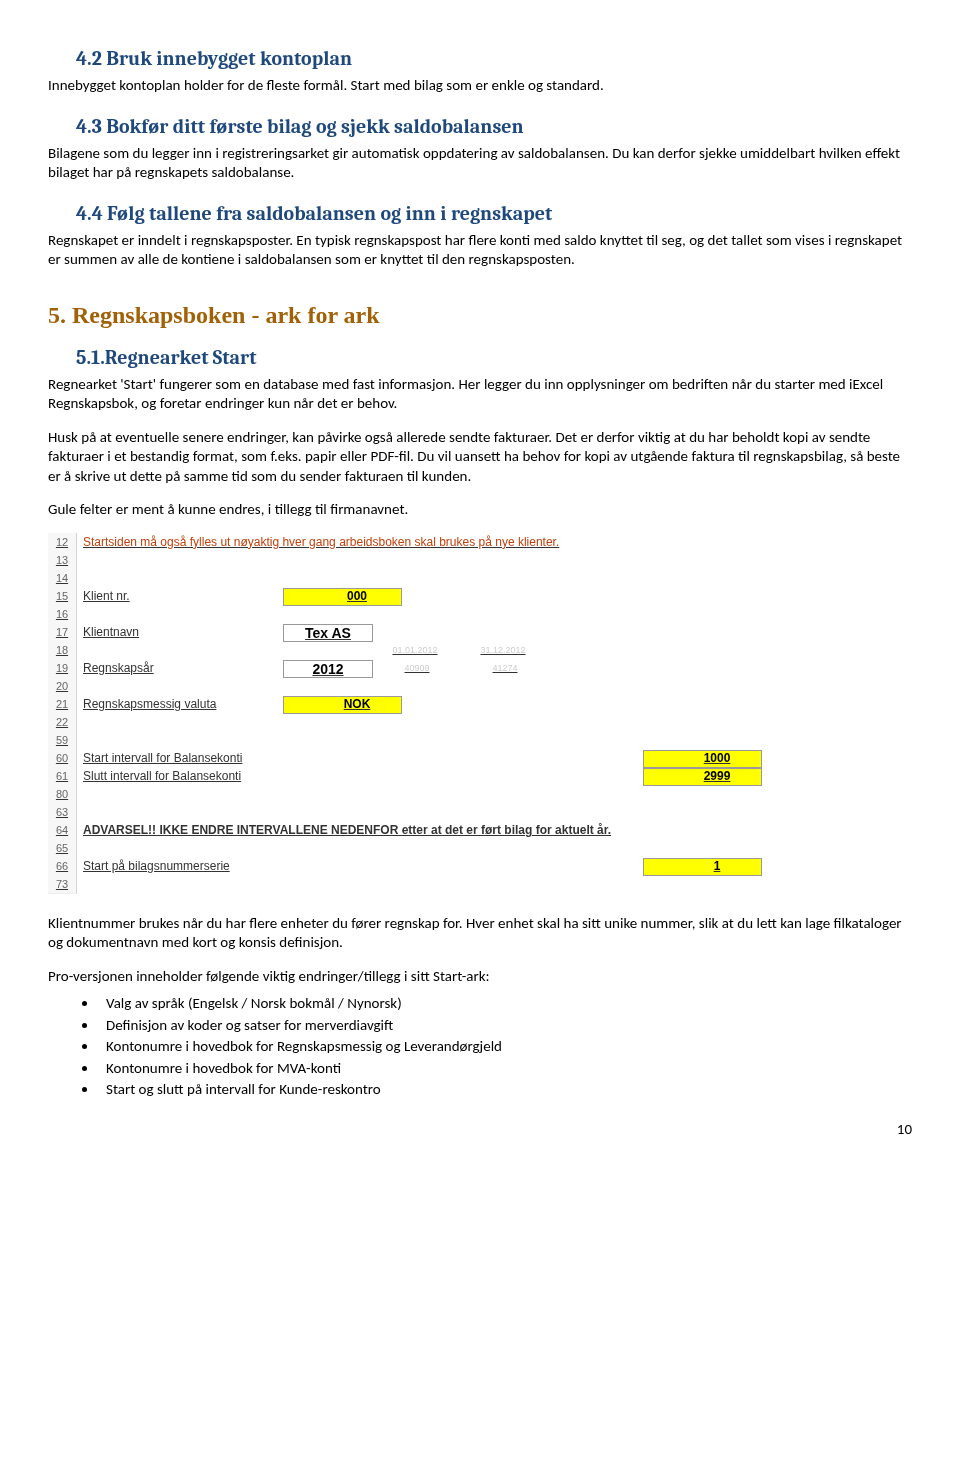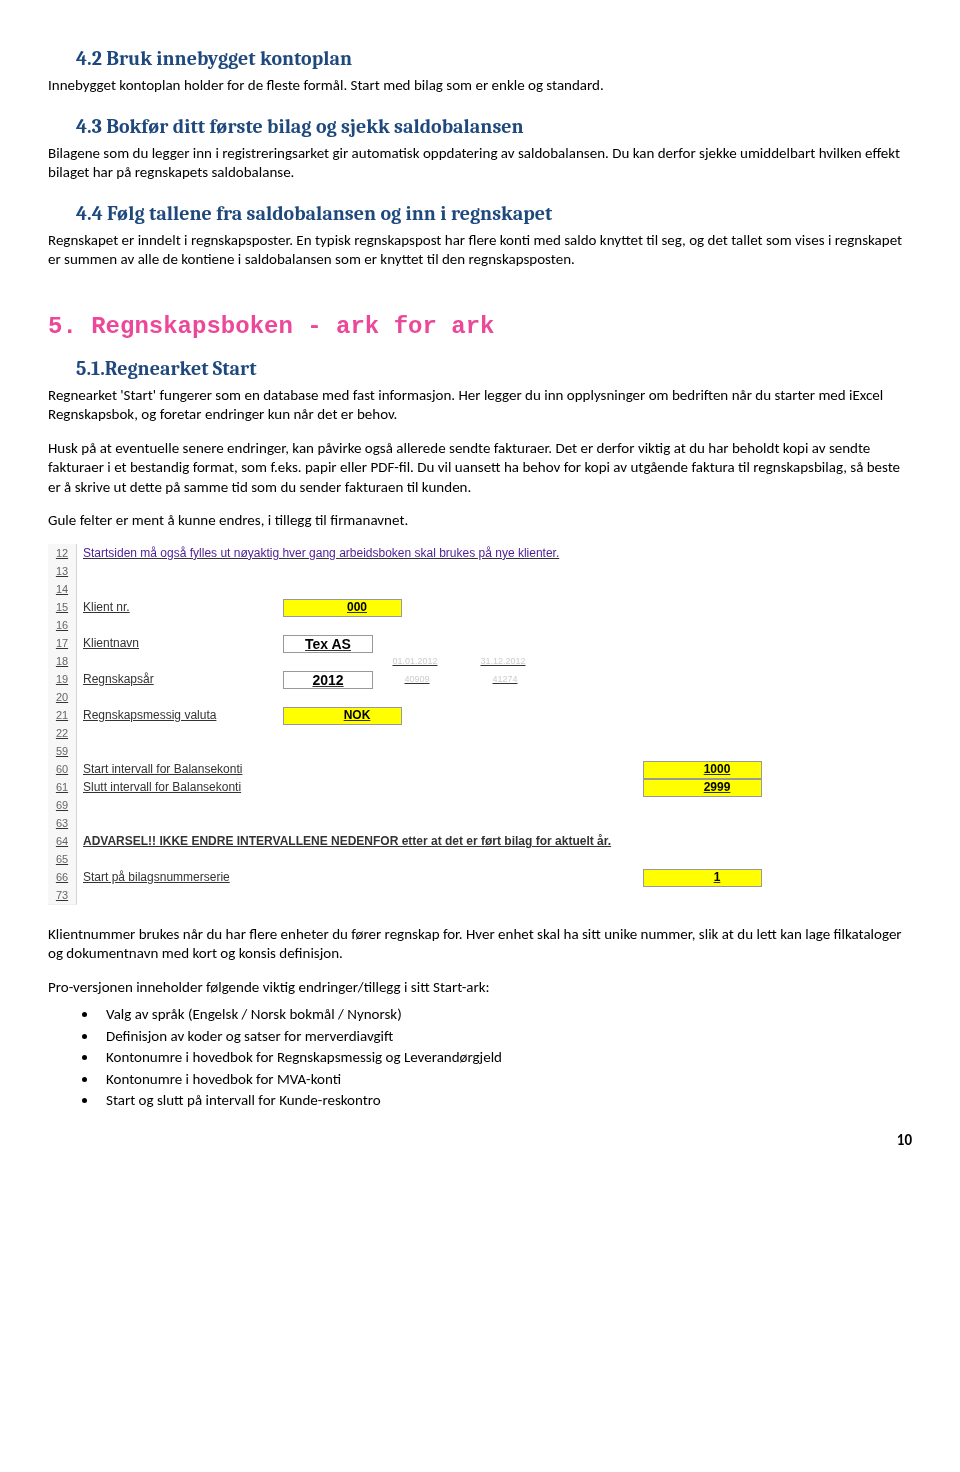--- a/index.html
+++ b/index.html
@@ -17,25 +17,25 @@
     font-family: Cambria, Georgia, serif;
     color: #1F497D;
     font-size: 20px;
     font-weight: bold;
     margin: 6px 0 4px 0;
   }
   h2.blue.indent {
     margin-left: 28px;
   }
   h1.black {
-    font-family: Liberation Mono, monospace;
+    font-family: Liberation Serif, serif;
     font-size: 24px;
     font-weight: bold;
-    color: #ec4899;
-    margin: 41px 0 14px 0;
+    color: #a16207;
+    margin: 30px 0 14px 0;
   }
   p {
     margin: 0 0 14px 0;
     font-size: 15px;
   }
   p.lead {
     margin: 0 0 18px 0;
   }
   p.box {
     margin: 0 0 14px 0;
@@ -119,27 +119,26 @@
     margin-left: 360px;
   }
   .warn {
     font-weight: bold;
     font-size: 12px;
     padding-left: 6px;
   }
   .excel-note {
     padding-left: 6px;
     font-size: 12px;
-    color: #4c1d95;
+    color: #c2410c;
   }
   .pagenum {
     text-align: right;
     font-size: 15px;
     margin-top: 20px;
-    font-weight: bold;
   }
 </style>
 </head>
 <body>
 
 <div class="section">
   <h2 class="blue indent">4.2 Bruk innebygget kontoplan</h2>
   <p class="lead">Innebygget kontoplan holder for de fleste formål. Start med bilag som er enkle og standard.</p>
 </div>
 
@@ -216,21 +215,21 @@
       <div class="rownum">60</div>
       <div class="label-cell">Start intervall for Balansekonti</div>
       <div class="yellow-right yellow-cell">1000</div>
     </div>
   <div class="excel-row">
       <div class="rownum">61</div>
       <div class="label-cell">Slutt intervall for Balansekonti</div>
       <div class="yellow-right yellow-cell">2999</div>
     </div>
   <div class="excel-row">
-      <div class="rownum">69</div>
+      <div class="rownum">80</div>
     </div>
   <div class="excel-row">
       <div class="rownum">63</div>
     </div>
   <div class="excel-row">
       <div class="rownum">64</div>
       <div class="warn">ADVARSEL!! IKKE ENDRE INTERVALLENE NEDENFOR etter at det er ført bilag for aktuelt år.</div>
     </div>
   <div class="excel-row">
       <div class="rownum">65</div>

